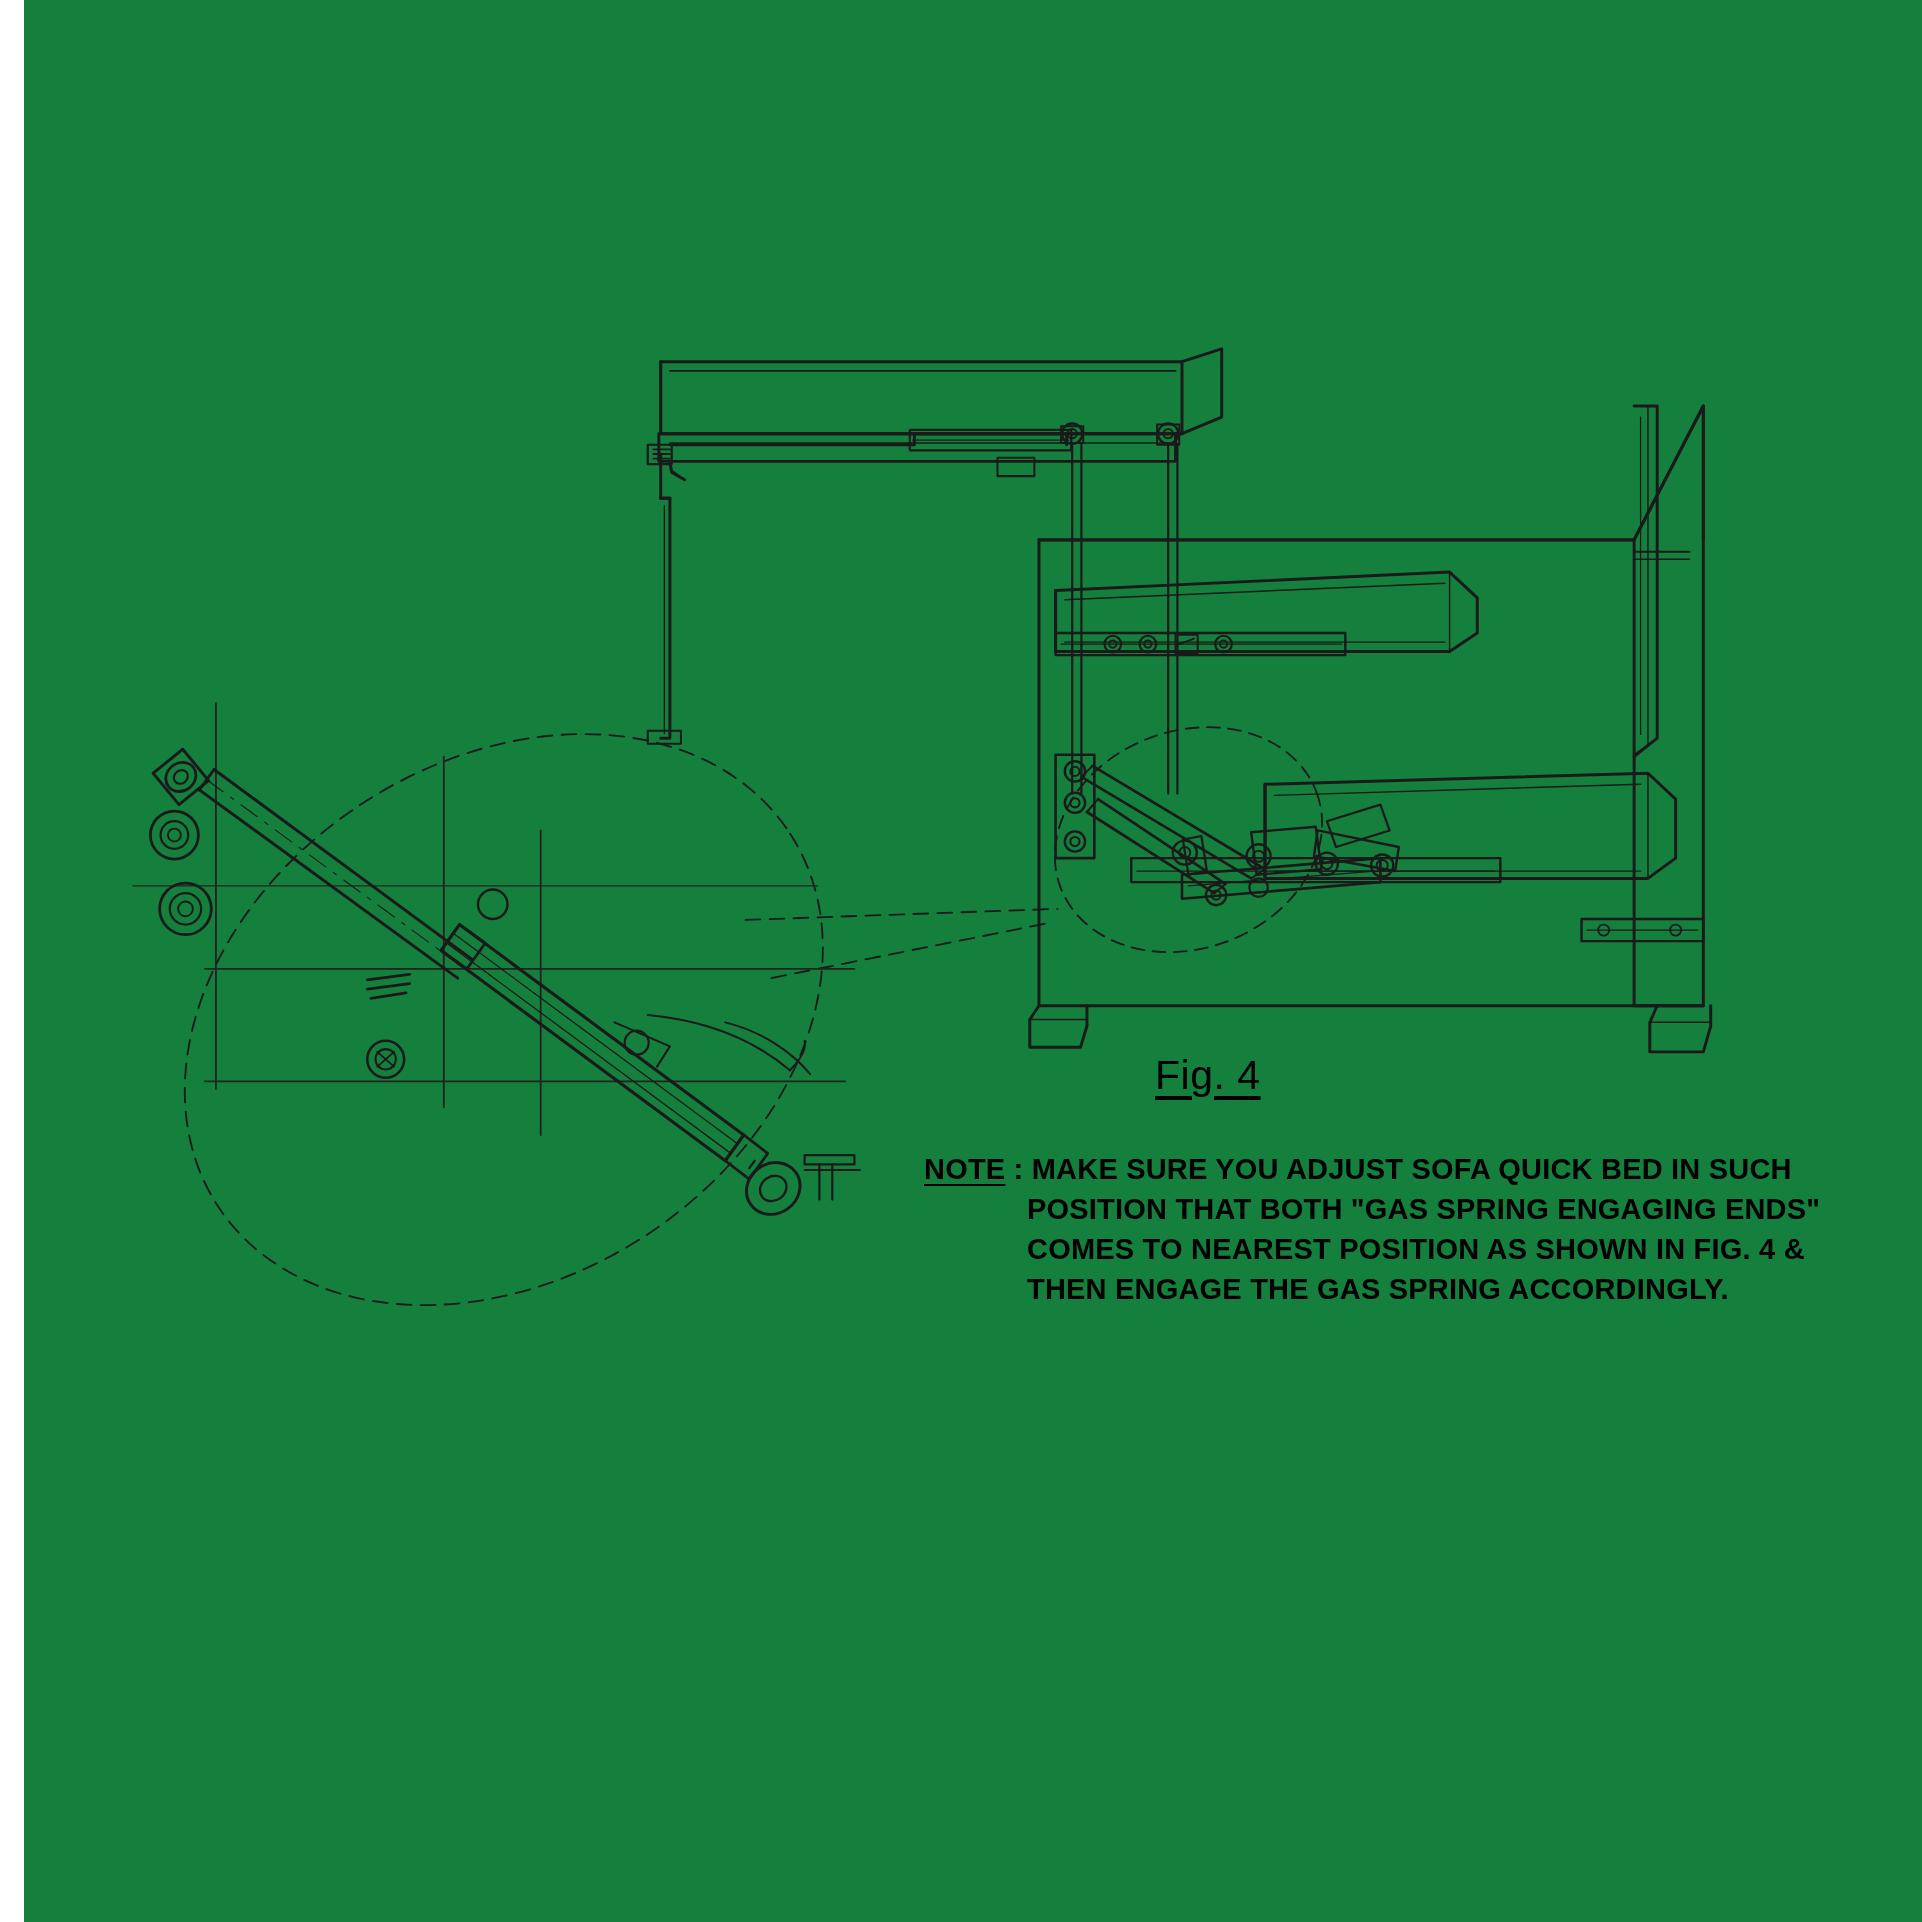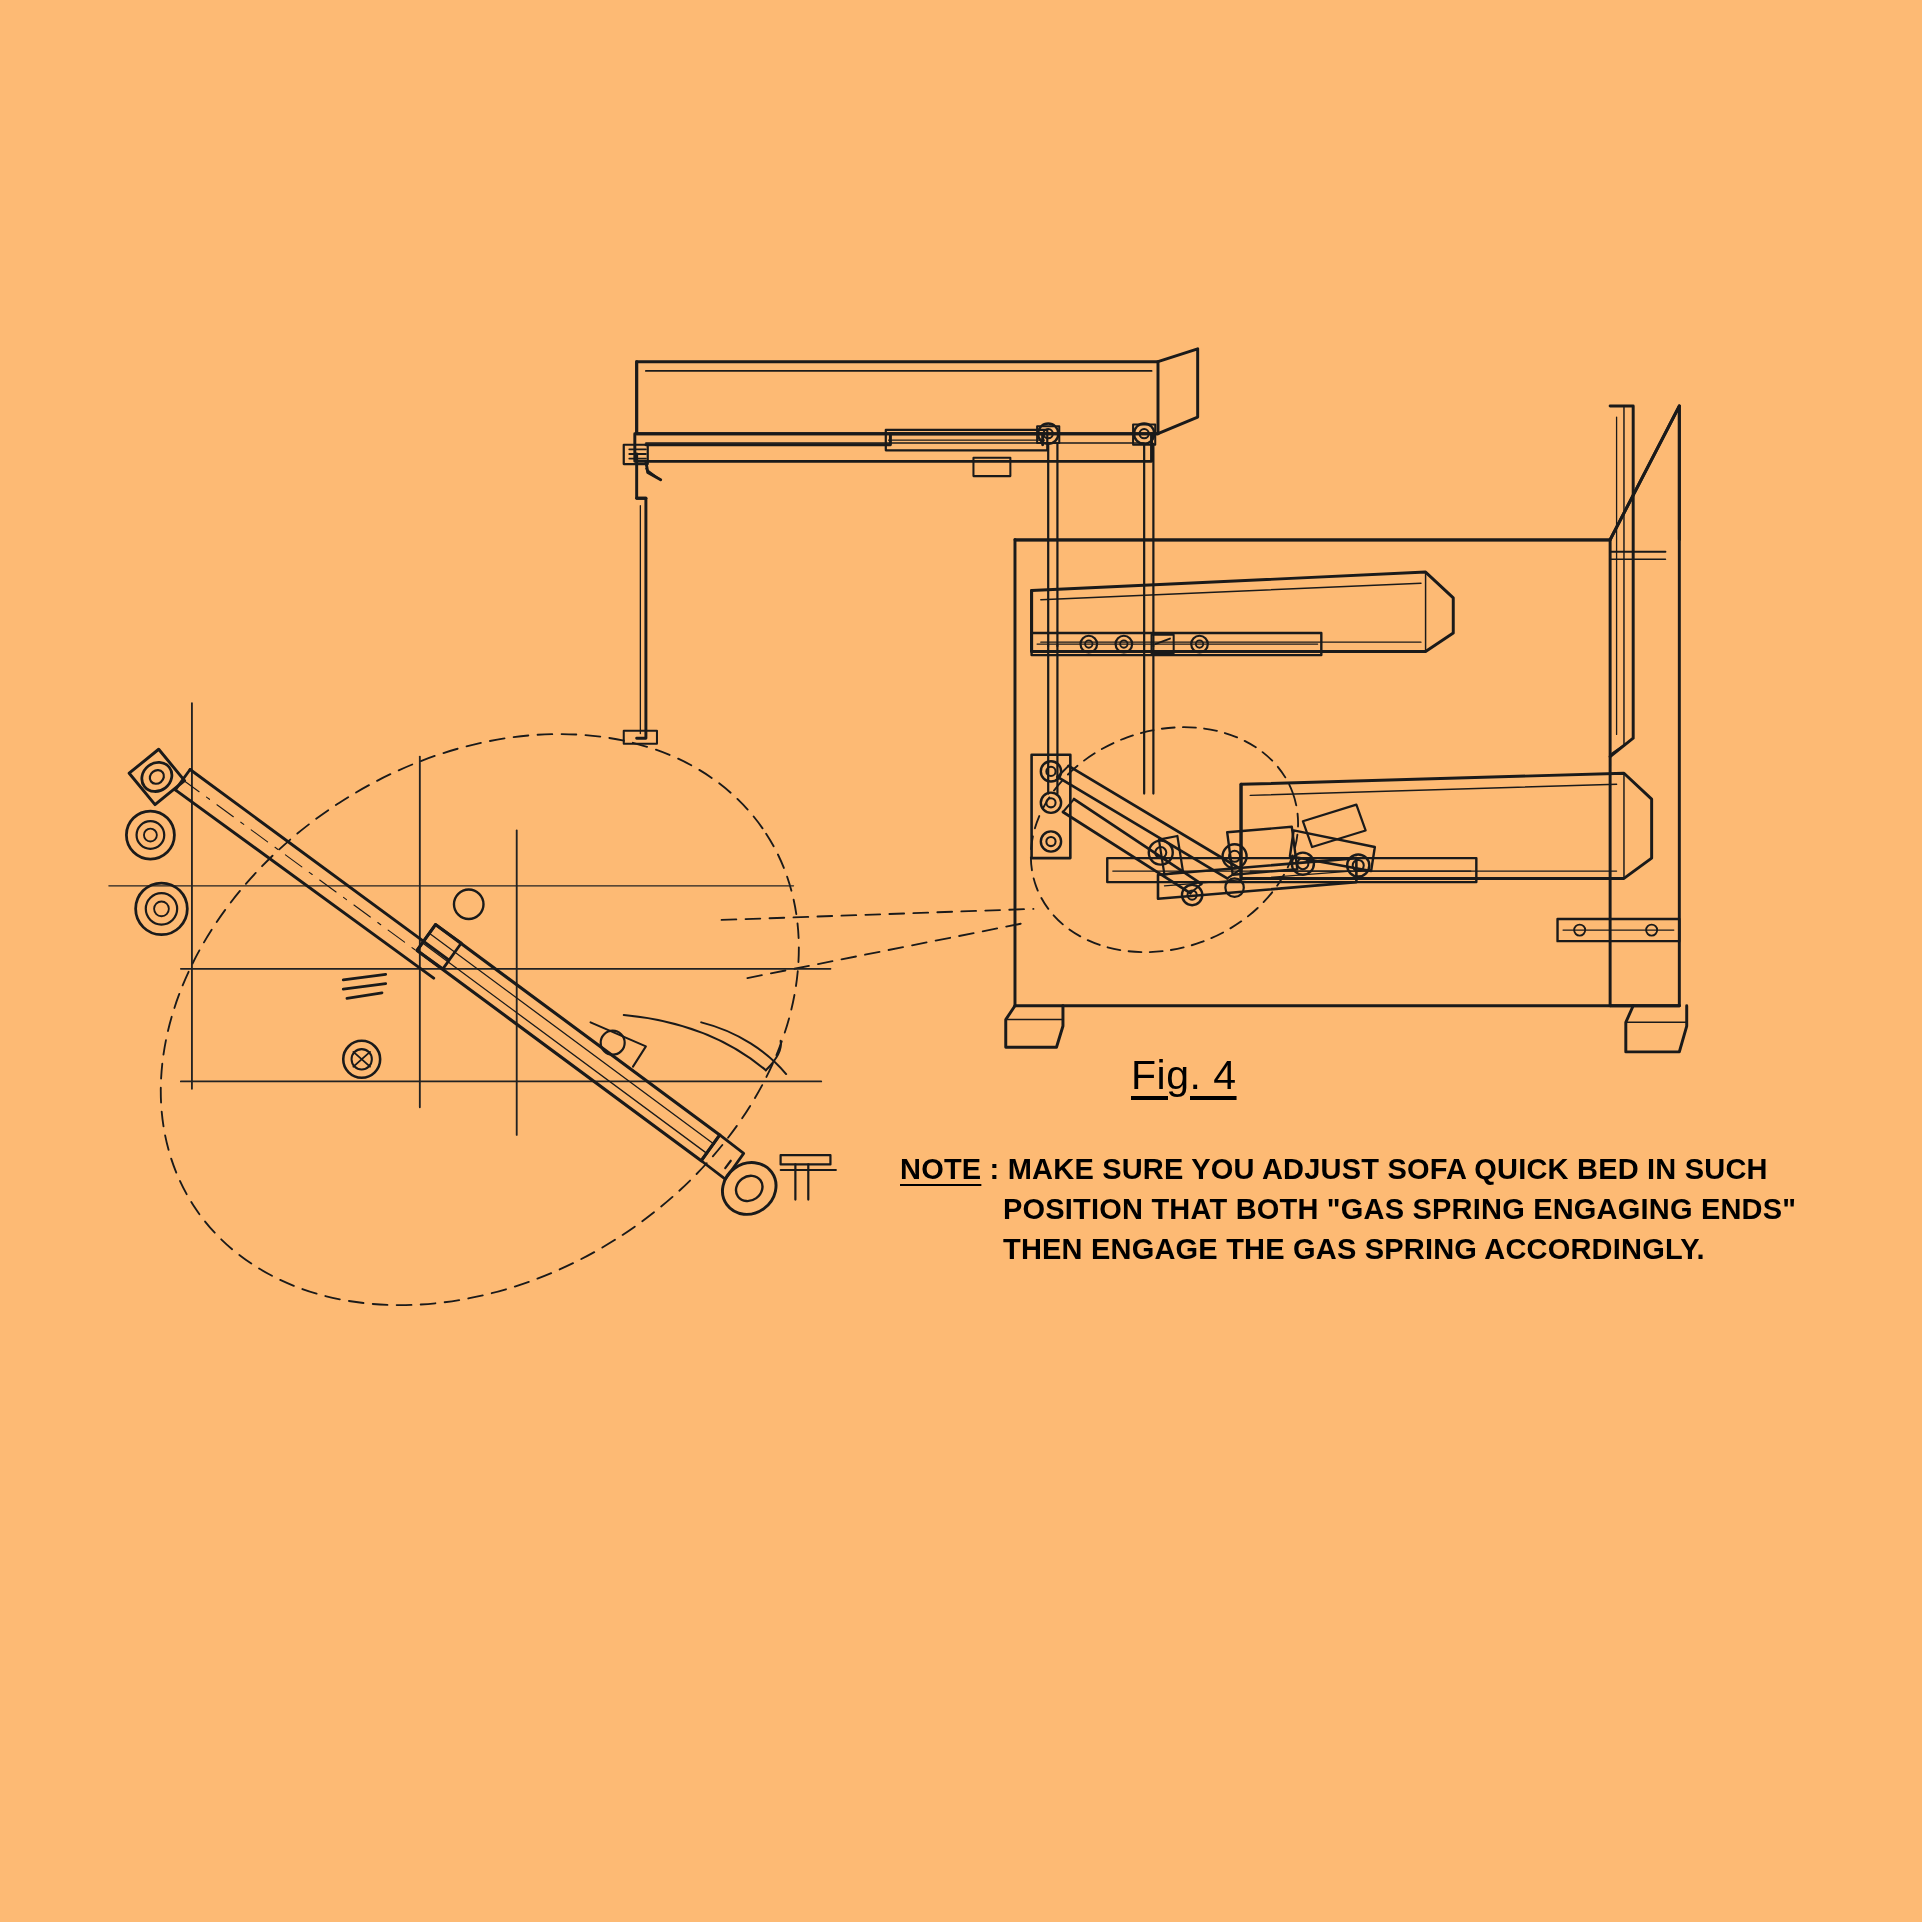--- a/index.html
+++ b/index.html
@@ -11,21 +11,22 @@
     width: 1922px;
     height: 1922px;
     position: relative;
     overflow: hidden;
     font-family: "Liberation Sans", sans-serif;
     color: #000000;
   }
   #sheet {
     position: absolute;
     inset: 0;
-    background: #fdba74;
+    background: #15803d;
+    margin-left: 24px;
   }
   svg.drawing {
     position: absolute;
     left: 0;
     top: 0;
     width: 1922px;
     height: 1922px;
     pointer-events: none;
   }
   .fig-caption {
@@ -294,17 +295,18 @@
       </g>
 
     </g>
   </svg>
 
   <div class="fig-caption">Fig. 4</div>
 
   <div class="note-block">
     <div class="note-line"><span class="note-label">NOTE</span><span> : </span><span>MAKE SURE YOU ADJUST SOFA QUICK BED IN SUCH</span></div>
     <div class="note-line indent">POSITION THAT BOTH "GAS SPRING ENGAGING ENDS"</div>
+    <div class="note-line indent">COMES TO NEAREST POSITION AS SHOWN IN FIG. 4 &amp;</div>
     <div class="note-line indent">THEN ENGAGE THE GAS SPRING ACCORDINGLY.</div>
   </div>
 
 </div>
 
 
 </body></html>

